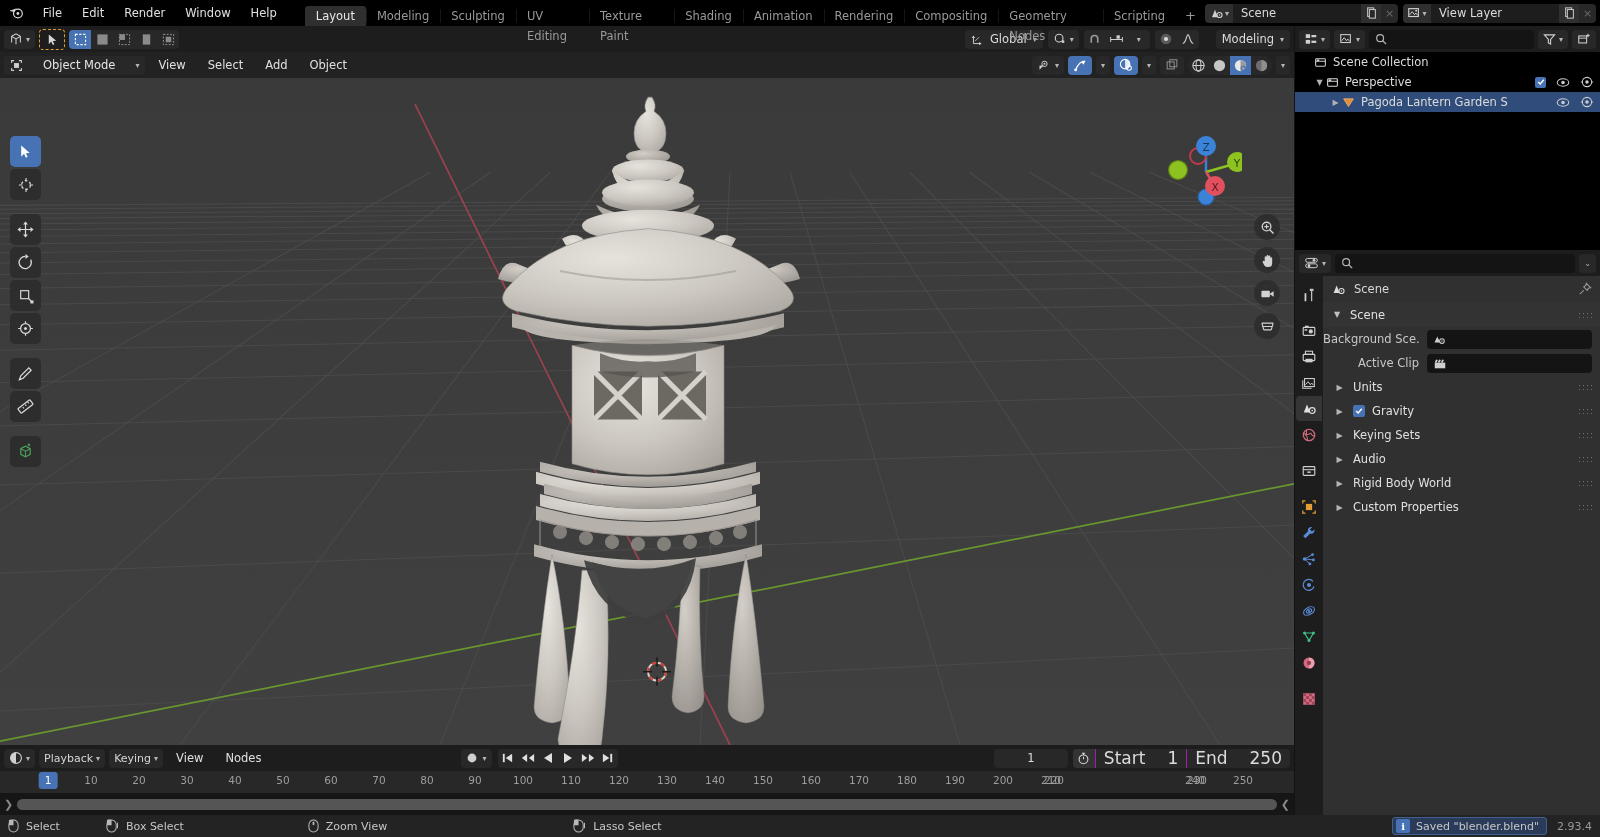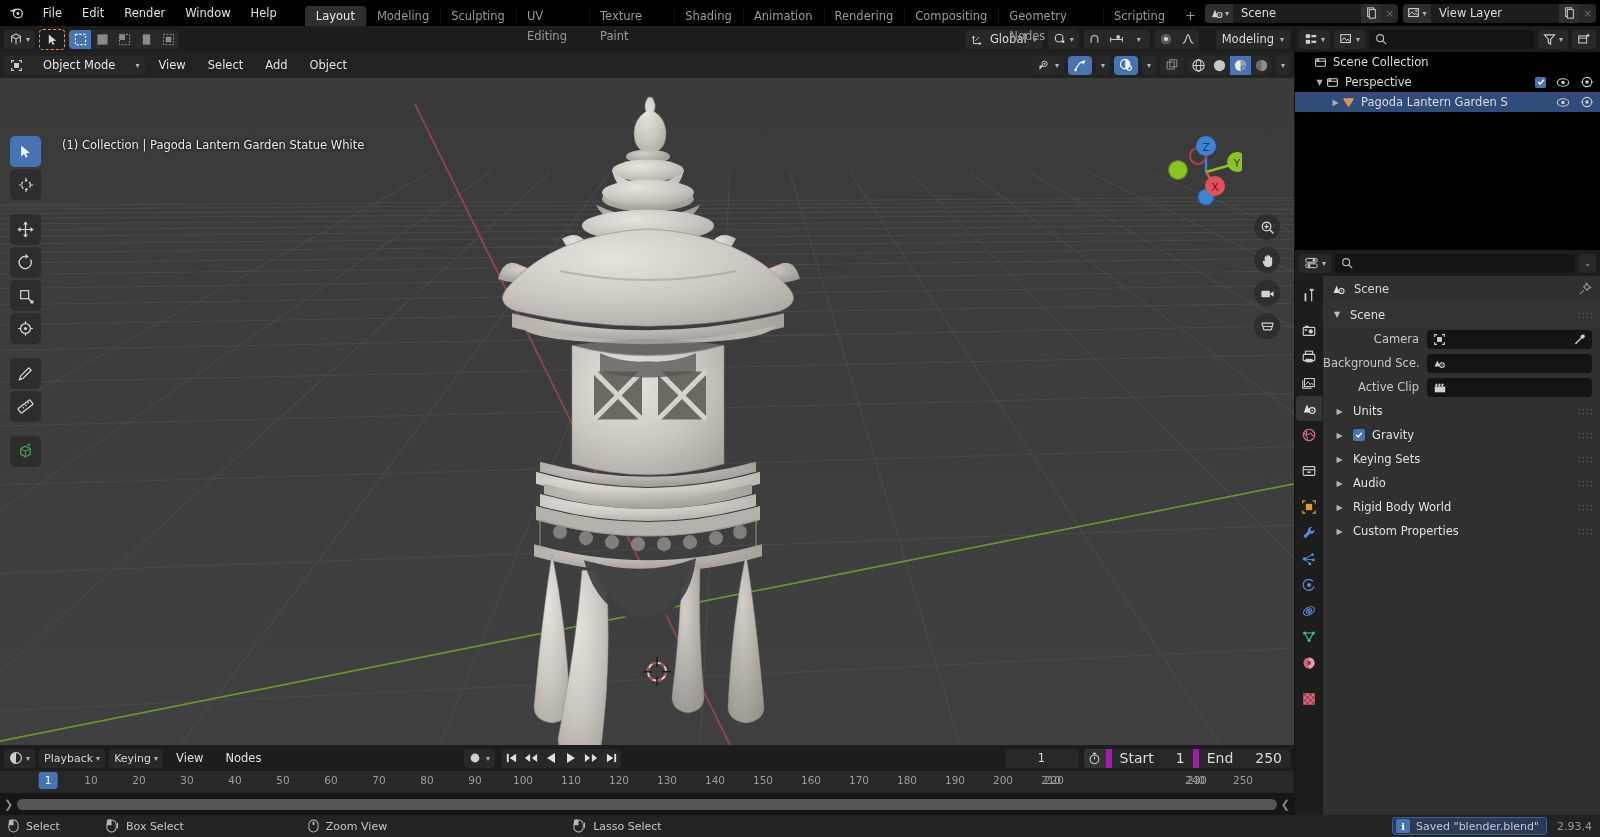--- a/index.html
+++ b/index.html
@@ -77,21 +77,21 @@
   .tl { height: 70px; background: #1d1d1d; flex: 0 0 70px; display: flex; flex-direction: column; }
   .tl-header { height: 26px; display: flex; align-items: center; padding: 0 4px; gap: 4px; }
   .tl-mid { margin-left: auto; margin-right: auto; display: flex; align-items: center; gap: 6px; }
   .rec-box { background: #282828; border-radius: 4px; height: 19px; display: flex; align-items: center; padding: 0 5px; gap: 5px; }
   .play-seg { display: flex; background: #282828; border-radius: 4px; overflow: hidden; height: 19px; }
   .play-seg > div { width: 20px; height: 19px; display: flex; align-items: center; justify-content: center; }
   .tl-right { display: flex; align-items: center; gap: 5px; margin-left: auto; }
   .frame-field { background: #282828; border-radius: 4px; height: 19px; width: 74px; display: flex; align-items: center; justify-content: center; font-size: 11.5px; color: #dcdcdc; }
   .range-grp { display: flex; background: #282828; border-radius: 4px; height: 19px; align-items: center; overflow: hidden; }
   .range-grp .ic { width: 22px; height: 19px; display: flex; align-items: center; justify-content: center; background: #333; }
-  .range-cell { display: flex; align-items: center; height: 19px; padding: 0 8px; gap: 22px; font-size: 14px; color: #dcdcdc; border-left: 6px solid #a21caf; }
+  .range-cell { display: flex; align-items: center; height: 19px; padding: 0 8px; gap: 22px; font-size: 17px; color: #dcdcdc; border-left: 1px solid #a21caf; }
   .tl-ruler { height: 22px; background: #282828; position: relative; overflow: hidden; }
   .tick { position: absolute; top: 3px; font-size: 10.5px; color: #9d9d9d; transform: translateX(-50%); }
   .playhead { position: absolute; top: 1px; height: 17px; background: #4772b3; border-radius: 3px; padding: 0 6px; line-height: 17px; font-size: 10.5px; color: #fff; transform: translateX(-50%); }
   .tl-scroll { height: 22px; background: #161616; display: flex; align-items: center; padding: 0 4px; gap: 4px; }
   .tl-bar { flex: 1; height: 11px; background: #555; border-radius: 6px; }
   .tl-arrow { color: #8a8a8a; font-size: 11px; }
 
   
   .outliner { height: 224px; flex: 0 0 224px; background: #1d1d1d; display: flex; flex-direction: column; border-left: 1px solid #131313; }
   .out-header { height: 26px; display: flex; align-items: center; gap: 4px; padding: 0 4px; background: #1d1d1d; }
@@ -516,21 +516,20 @@
                   </svg>
                 </div>
             </div>
             <div class="btn-dark">
                 <span class="chev">▾</span>
               </div>
           </div>
         </div>
 
         <div class="vp-text">
-          <div>(1) Collection | Pagoda Lantern Garden Statue White</div>
         </div>
 
         <div class="vp-tools">
           <div class="vp-tool sel">
             <svg width="15" height="15" viewBox="0 0 14 14">
                 <path d="M3 1.5 L3 12 L5.6 9.2 L7.4 12.8 L9 12 L7.3 8.6 L11 8.3 Z" fill="#fff"></path>
               </svg>
           </div>
           <div class="vp-tool">
             <svg width="16" height="16" viewBox="0 0 18 18">
@@ -1026,34 +1025,20 @@
                   </svg>
               </span>
             </div>
 
             <div class="sect">
               <span class="tri">▼</span>
               <span>Scene</span>
               <span class="grip">::::</span>
             </div>
 
-            <div class="field-row">
-              <span class="field-lbl">Camera</span>
-              <span class="field-in">
-                <svg width="13" height="13" viewBox="0 0 16 16">
-                    <path d="M2 5 L2 2 L5 2 M11 2 L14 2 L14 5 M14 11 L14 14 L11 14 M5 14 L2 14 L2 11" fill="none" stroke="#cfcfcf" stroke-width="1.3"></path>
-                    <rect x="5" y="5" width="6" height="6" fill="#cfcfcf"></rect>
-                  </svg>
-                <span class="eyed">
-                  <svg width="13" height="13" viewBox="0 0 16 16">
-                      <path d="M12.5 2 a2 2 0 0 1 1.5 3.4 L12 7.4 L11 6.4 L4 13.4 L2.4 13.8 L2.8 12.2 L9.8 5.2 L8.8 4.2 L10.8 2.2 A2 2 0 0 1 12.5 2Z" fill="#cfcfcf"></path>
-                    </svg>
-                </span>
-              </span>
-            </div>
             <div class="field-row">
               <span class="field-lbl">Background Sce...</span>
               <span class="field-in">
                 <svg width="14" height="13" viewBox="0 0 18 16">
                     <path d="M2 12 L5.5 4 L9 12 Z" fill="#cfcfcf"></path>
                     <circle cx="11.5" cy="10" r="3" fill="none" stroke="#cfcfcf" stroke-width="1.3"></circle>
                     <circle cx="11.5" cy="10" r="0.9" fill="#cfcfcf"></circle>
                   </svg>
               </span>
             </div>

